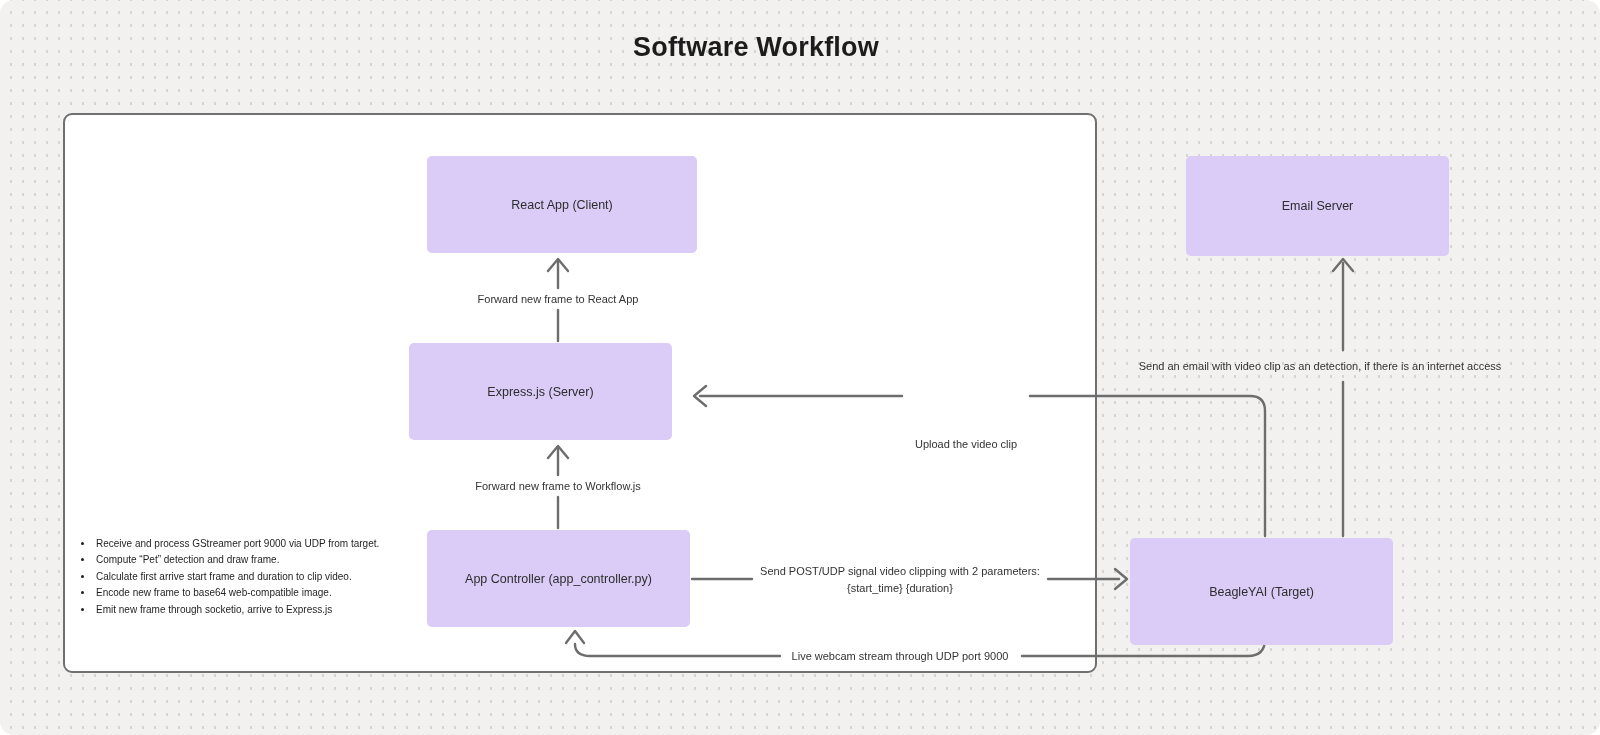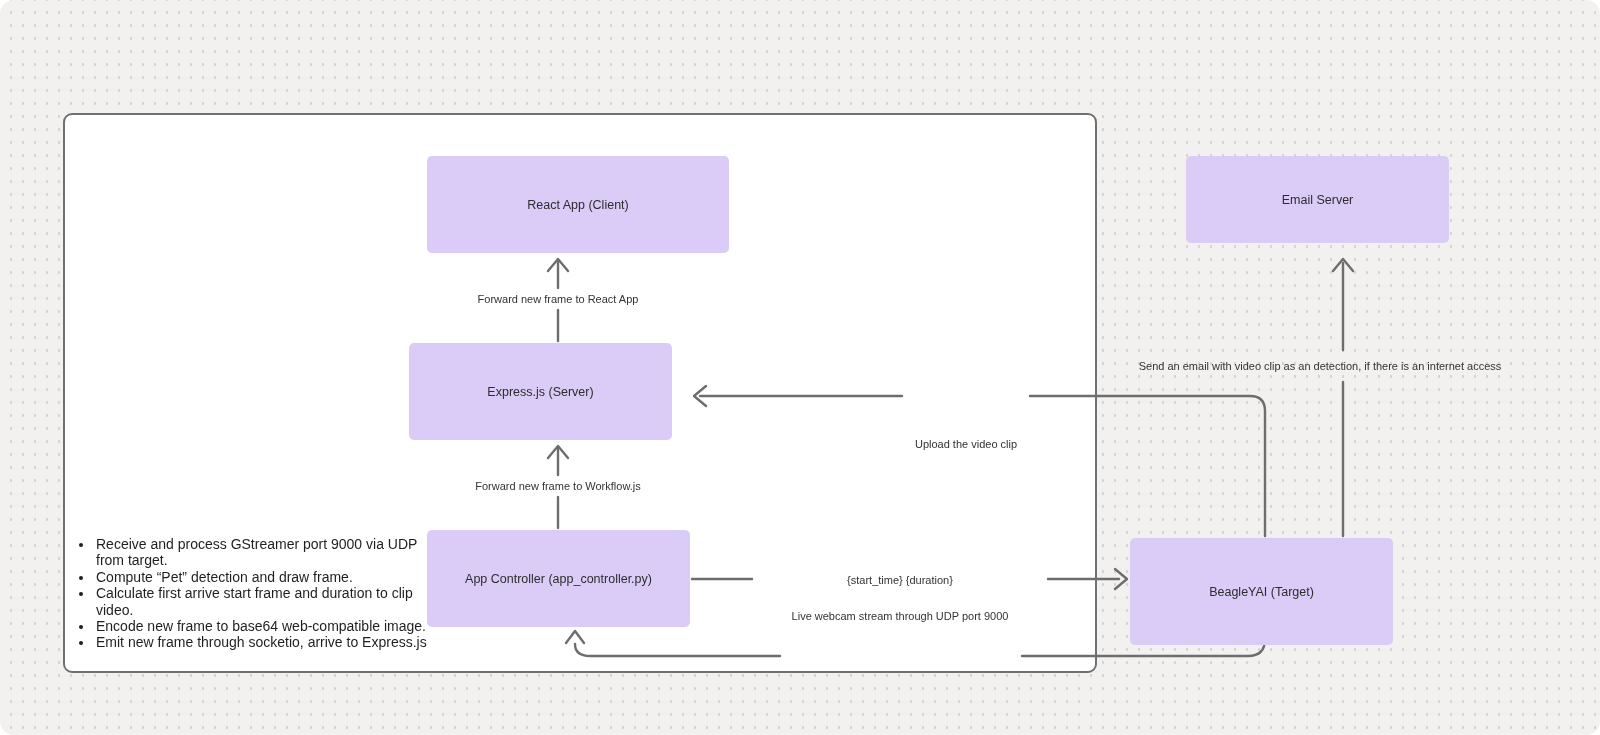--- a/index.html
+++ b/index.html
@@ -23,49 +23,50 @@
   .flow-container{
     position:absolute;left:63px;top:113px;width:1034px;height:560px;
     background:#ffffff;border:2.5px solid #707070;border-radius:9px;
     box-sizing:border-box;
   }
   .node{
     position:absolute;display:flex;align-items:center;justify-content:center;
     background:#dacbf7;border-radius:5px;
     font-size:12.5px;color:#2d2d2d;text-align:center;
   }
-  .node-react{left:427px;top:156px;width:302px;height:97px;}
+  .node-react{left:427px;top:156px;width:270px;height:97px;}
   .node-express{left:409px;top:343px;width:263px;height:97px;}
   .node-appctrl{left:427px;top:530px;width:263px;height:97px;}
-  .node-email{left:1186px;top:156px;width:263px;height:87px;}
+  .node-email{left:1186px;top:156px;width:263px;height:100px;}
   .node-beagle{left:1130px;top:538px;width:263px;height:107px;}
   .edge-label{
     position:absolute;transform:translate(-50%,-50%);
     font-size:11px;color:#333333;white-space:nowrap;text-align:center;line-height:17px;
   }
   .lbl-forward-react{left:558px;top:299px;}
   .lbl-forward-express{left:558px;top:486px;}
   .lbl-send-post{left:900px;top:580px;}
   .lbl-upload{left:966px;top:416px;margin-top:28px;}
   .lbl-send-email{left:1320px;top:366px;}
-  .lbl-live-webcam{left:900px;top:616px;}
+  .lbl-live-webcam{left:900px;top:656px;}
   .notes{
     position:absolute;left:80px;top:536px;width:350px;
     margin:0;padding:0 0 0 14px;
-    font-size:14px;line-height:16.4px;color:#1f1f1f;
+    font-size:10px;line-height:16.4px;color:#1f1f1f;
   }
   .notes li{margin:0;padding:0 0 0 2px;}
   svg.wires{position:absolute;left:0;top:0;pointer-events:none;}
   .edge{stroke:#6d6d6d;stroke-width:2.4;fill:none;stroke-linecap:round;stroke-linejoin:round;}
 </style>
 </head>
 <body>
 
 <div class="canvas">
 
+  <div class="page-title">Software Workflow</div>
 
   <div class="flow-container"></div>
 
   <svg class="wires" width="1600" height="735" viewBox="0 0 1600 735">
 
     <path class="edge" d="M558,341 V310"></path>
     <path class="edge" d="M558,288 V261"></path>
     <path class="edge" d="M548,271 L558,259 L568,271"></path>
 
     <path class="edge" d="M558,528 V497"></path>
@@ -101,20 +102,21 @@
   <div class="node node-email">
     <span>Email Server</span>
   </div>
   <div class="node node-beagle">
     <span>BeagleYAI (Target)</span>
   </div>
 
   <div class="edge-label lbl-forward-react">Forward new frame to React App</div>
   <div class="edge-label lbl-forward-express">Forward new frame to Workflow.js</div>
   <div class="edge-label lbl-send-post">
+    <div>Send POST/UDP signal video clipping with 2 parameters:</div>
     <div>{start_time} {duration}</div>
   </div>
   <div class="edge-label lbl-upload">Upload the video clip</div>
   <div class="edge-label lbl-send-email">Send an email with video clip as an detection, if there is an internet access</div>
   <div class="edge-label lbl-live-webcam">Live webcam stream through UDP port 9000</div>
 
   <ul class="notes">
     <li>Receive and process GStreamer port 9000 via UDP from target.</li>
     <li>Compute “Pet” detection and draw frame.</li>
     <li>Calculate first arrive start frame and duration to clip video.</li>

